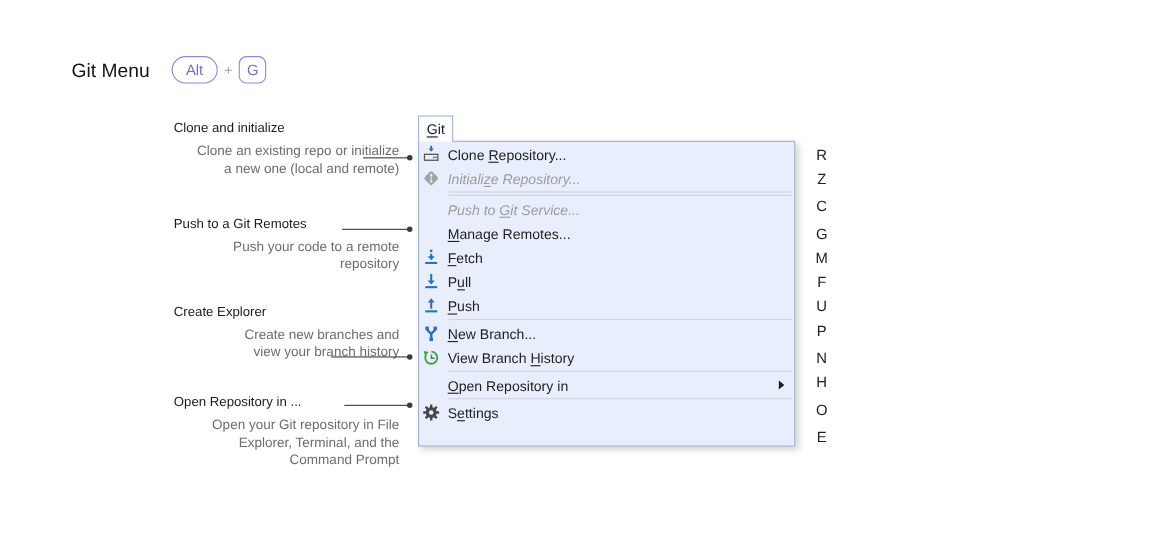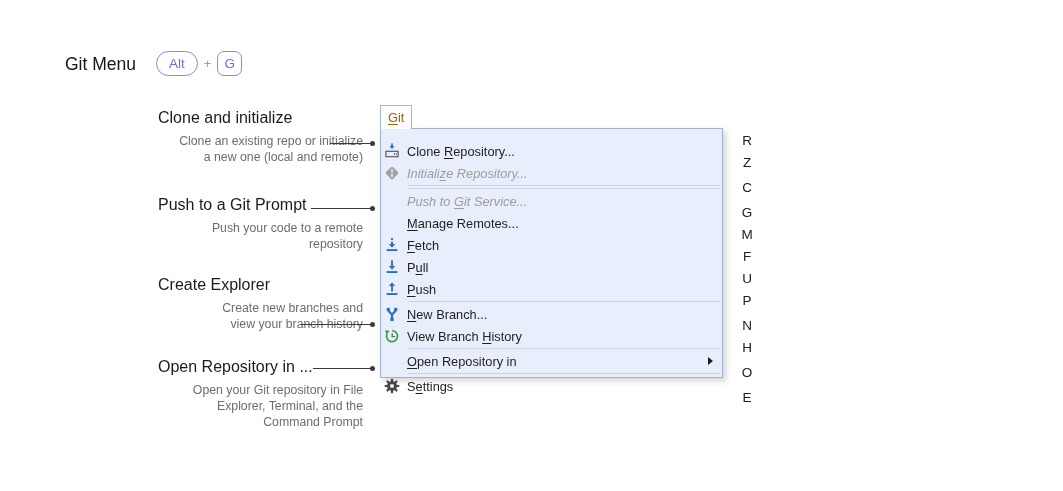--- a/index.html
+++ b/index.html
@@ -10,40 +10,40 @@
   .page-title{position:absolute;left:65px;top:54px;font-size:17.5px;font-weight:400;color:#161616;}
   .shortcut{position:absolute;left:156px;top:50px;display:flex;align-items:center;height:26px;text-align:center;}
   .keycap{border:1.4px solid #878cd8;color:#6a70cf;background:#fff;display:flex;align-items:center;
           justify-content:center;font-size:13.5px;box-sizing:border-box;}
   .keycap.alt{height:25px;padding:0 12px;border-radius:13px;}
   .keycap.single{width:25px;height:25px;border-radius:7px;}
   .key-plus{color:#9aa0a6;font-size:13px;margin:0 6px;}
 
   
   .annotation{position:absolute;left:158px;width:205px;}
-  .annotation h3{margin:0 0 6px 0;font-size:16px;font-weight:400;color:#1b1b1b;white-space:nowrap;}
+  .annotation h3{margin:0 0 6px 0;font-size:12px;font-weight:400;color:#1b1b1b;white-space:nowrap;}
   .annotation p{margin:0;font-size:12.3px;line-height:16px;color:#6d6d6d;white-space:pre-line;text-align:right;}
   .a0{top:109px}.a1{top:196px}.a2{top:276px}.a3{top:358px}
 
   
   .connector{position:absolute;height:1.4px;background:#3a3a3a;}
   .connector::after{content:'';position:absolute;right:-3px;top:-2px;width:5px;height:5px;
                     border-radius:50%;background:#3a3a3a;}
   .c0{left:330px;top:143px;width:42px;}
   .c1{left:311px;top:208px;width:61px;}
   .c2{left:301px;top:324px;width:71px;}
   .c3{left:313px;top:368px;width:59px;}
 
   
   .menu-tab{position:absolute;left:380px;top:105px;height:24px;padding:0 7px;z-index:3;
             background:#fcfdff;border:1px solid #a6b4d2;border-bottom:none;box-sizing:border-box;
-            display:flex;align-items:center;font-size:12.8px;color:#a16207;}
-  .menu-body{position:absolute;left:380px;top:128px;width:343px;height:250px;z-index:2;
+            display:flex;align-items:center;font-size:12.8px;color:#0f172a;}
+  .menu-body{position:absolute;left:380px;top:128px;width:343px;height:278px;z-index:2;
              box-sizing:border-box;background:#e8eefb;border:1px solid #a2b1cf;
-             box-shadow:3px 3px 6px rgba(0,0,0,.17);padding-top:11px;}
+             box-shadow:3px 3px 6px rgba(0,0,0,.17);padding-top:0;}
   .menu-item{height:22px;display:flex;align-items:center;padding:0 6px 0 3px;
              font-size:12.8px;color:#1f1f1f;cursor:default;}
   .menu-item.disabled{color:#9d9d9d;font-style:italic;}
   .mi-icon{width:16px;height:16px;margin-right:7px;flex:none;}
   .mi-icon svg{display:block;width:16px;height:16px;}
   .mi-label{white-space:pre;}
   .mn{text-decoration:underline;text-underline-offset:2px;}
   .menu-separator{height:3px;position:relative;}
   .menu-separator::after{content:'';position:absolute;left:27px;right:2px;top:1px;height:1px;
                          background:#ccd3e2;}
@@ -70,21 +70,21 @@
     <span class="keycap single">G</span>
   </div>
 
   <div id="annotations">
       <div class="annotation a0">
         <h3>Clone and initialize</h3>
         <p>Clone an existing repo or initialize
 a new one (local and remote)</p>
       </div>
       <div class="annotation a1">
-        <h3>Push to a Git Prompt</h3>
+        <h3>Push to a Git Remotes</h3>
         <p>Push your code to a remote
 repository</p>
       </div>
       <div class="annotation a2">
         <h3>Create Explorer</h3>
         <p>Create new branches and
 view your branch history</p>
       </div>
       <div class="annotation a3">
         <h3>Open Repository in ...</h3>

